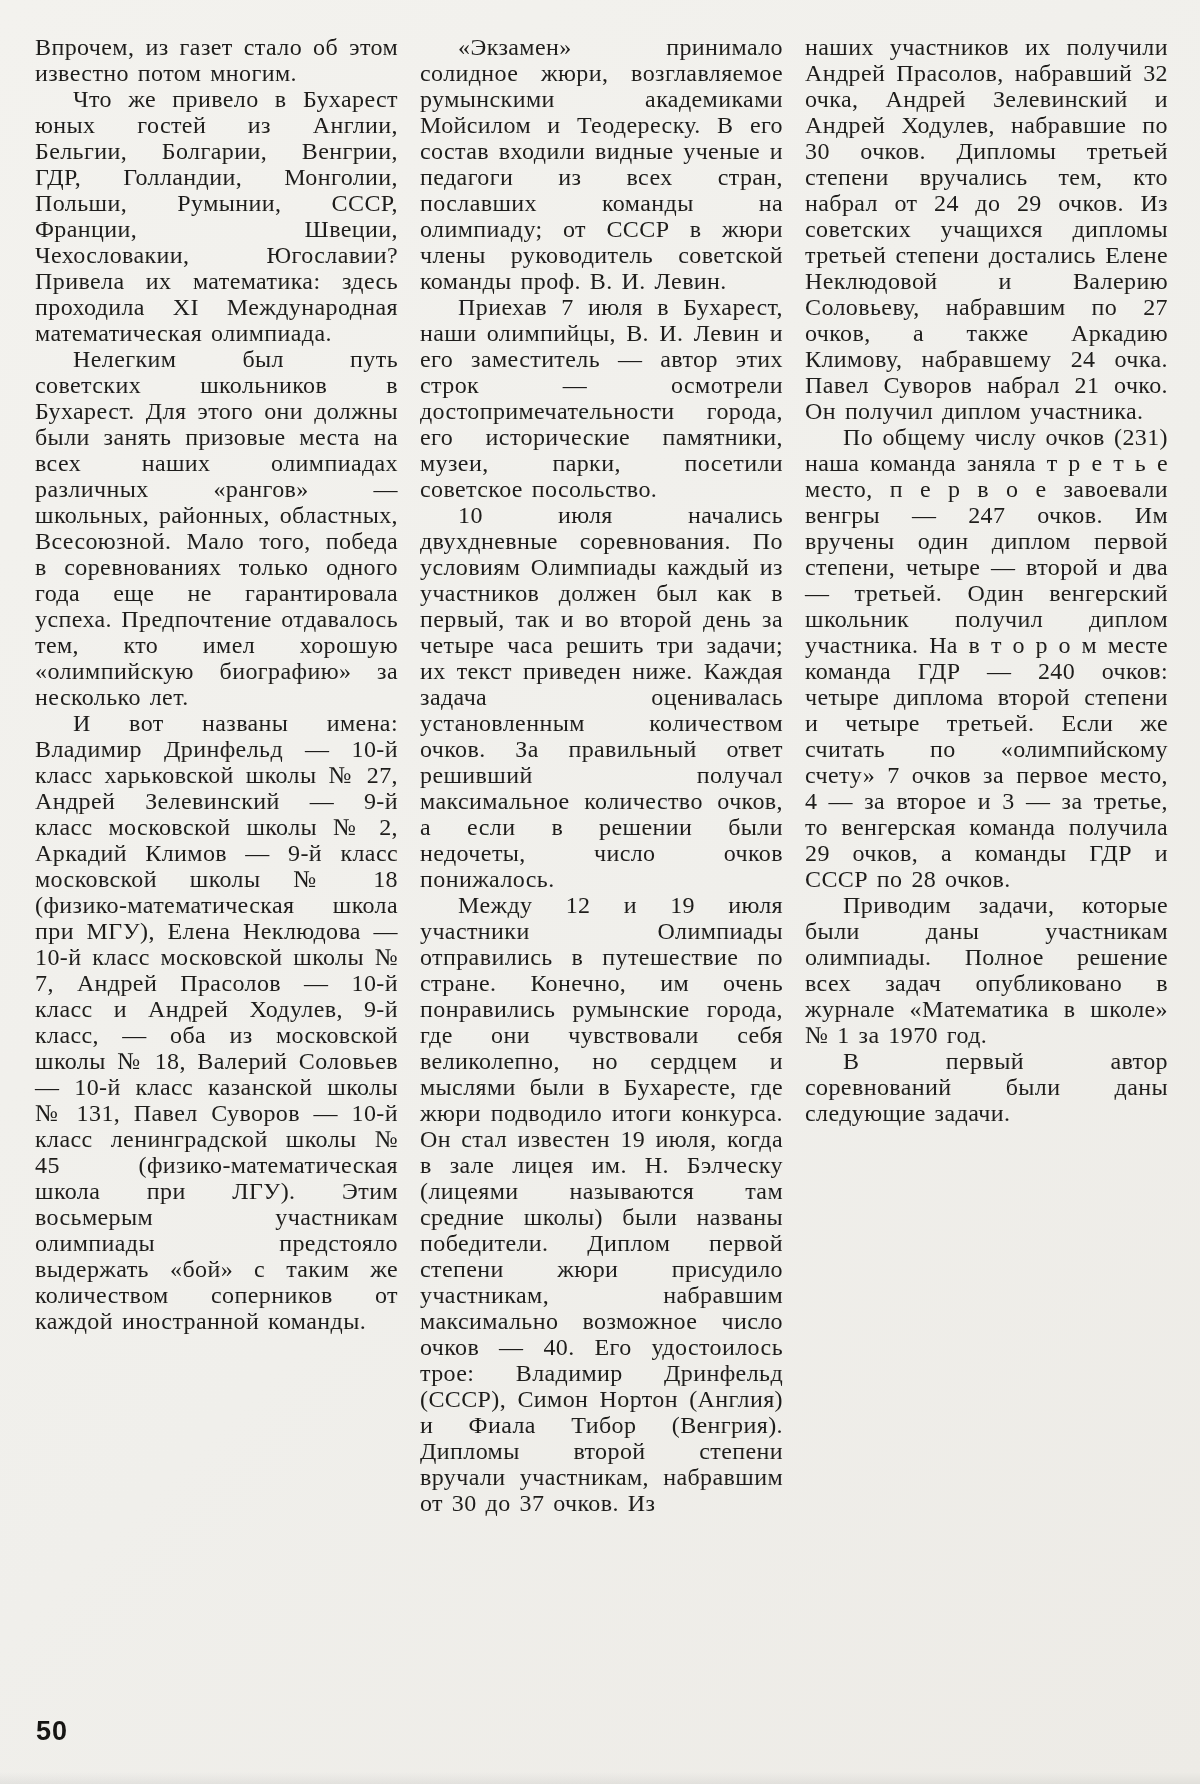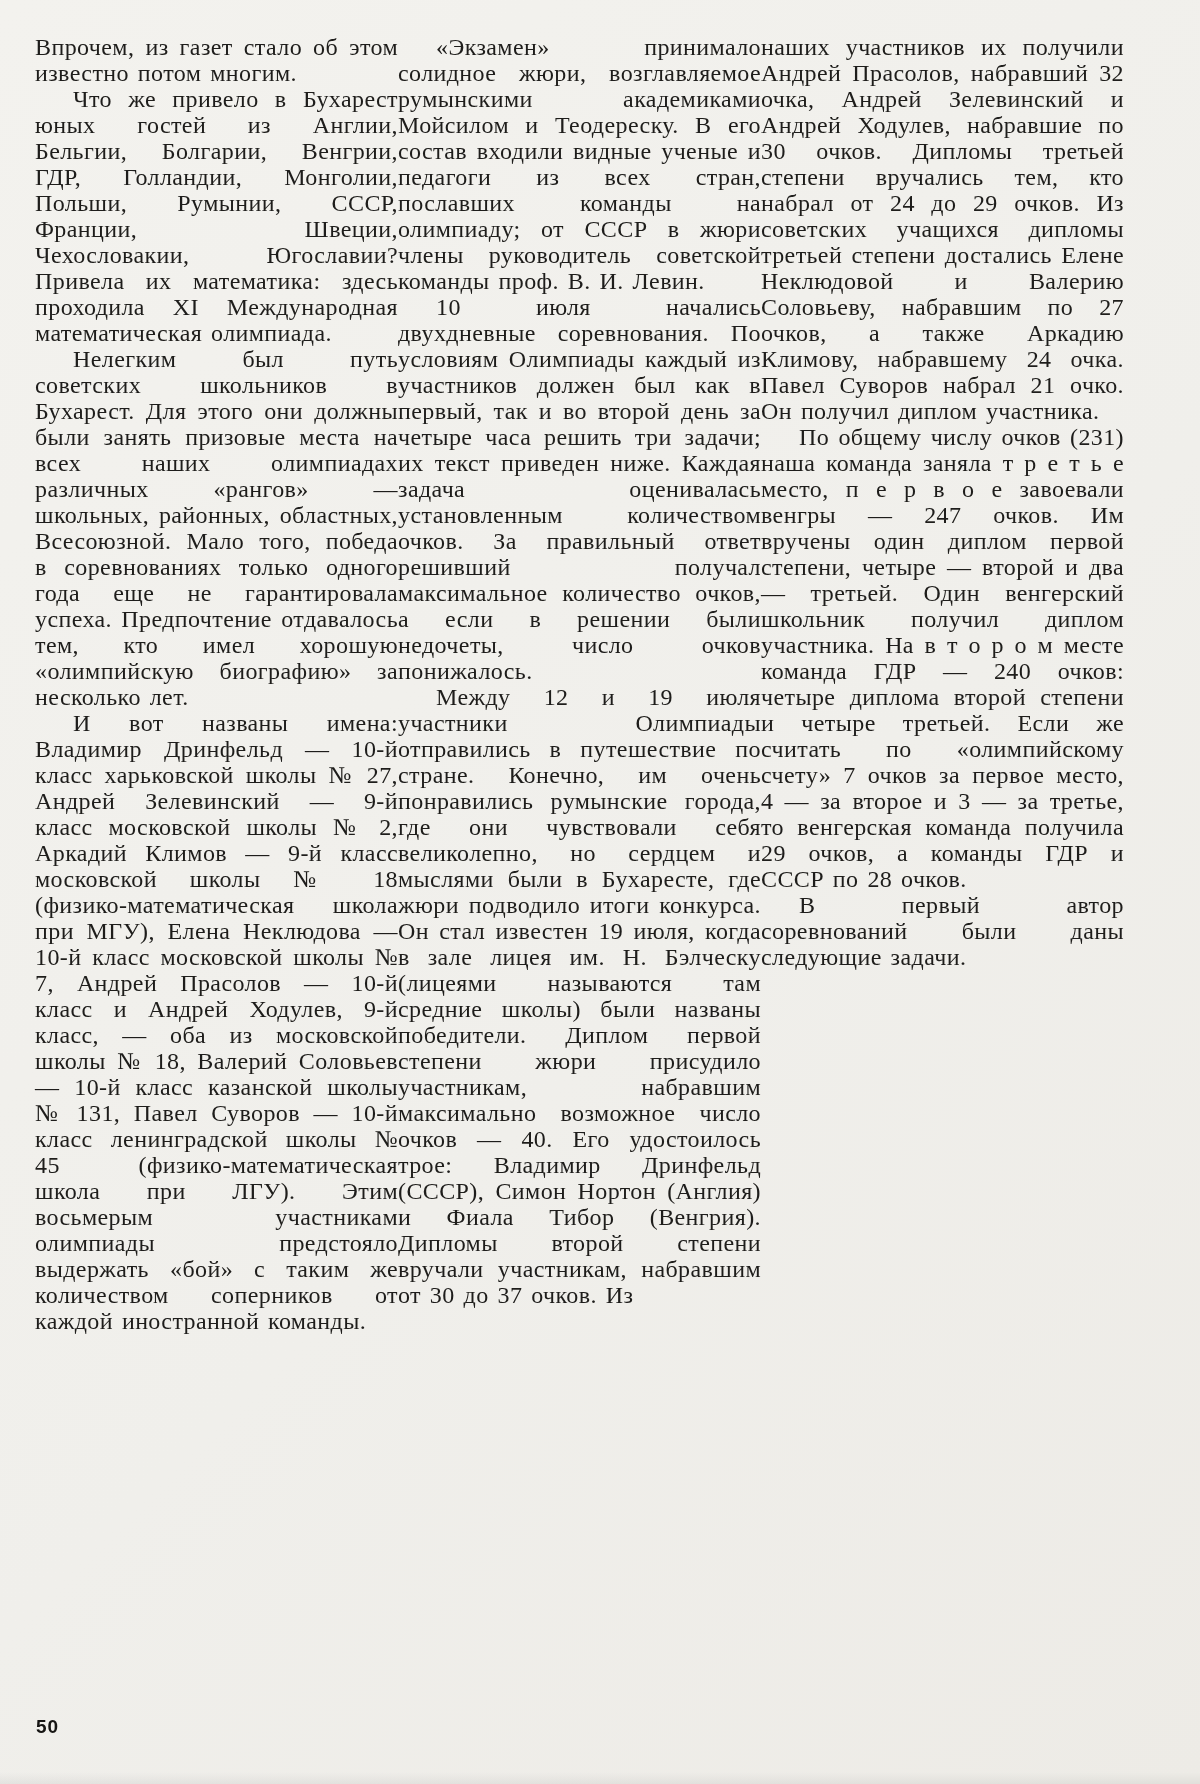--- a/index.html
+++ b/index.html
@@ -25,20 +25,21 @@
     left: 0; right: 0; bottom: 0;
     height: 12px;
     background: linear-gradient(to bottom, rgba(0,0,0,0), rgba(0,0,0,0.05));
     pointer-events: none;
   }
   .cols {
     position: absolute;
     left: 35px;
     top: 34px;
     display: flex;
+    gap: 22px;
   }
   .col {
     width: 363px;
     font-size: 24px;
     line-height: 26px;
     text-align: justify;
     letter-spacing: 0.4px;
     word-spacing: 2.5px;
     hyphens: none;
   }
@@ -51,41 +52,43 @@
   }
   .bold {
     font-weight: 400;
   }
   .page-number {
     position: absolute;
     left: 36px;
     top: 1716px;
     font-family: "Liberation Sans", "DejaVu Sans", sans-serif;
     font-weight: 700;
-    font-size: 19px;
+    font-size: 27px;
     letter-spacing: 1px;
     color: #161513;
   }
 </style>
 </head>
 <body>
 
 <div class="page">
   <div class="cols">
     <div class="col">
         <p class="para"><span>Впрочем, из газет стало об этом известно потом многим.</span></p>
         <p class="para indent"><span>Что же привело в Бухарест юных гостей из Англии, Бельгии, Болгарии, Венгрии, ГДР, Голландии, Монголии, Польши, Румынии, СССР, Франции, Швеции, Чехословакии, Югославии? Привела их математика: здесь проходила XI Международная математическая олимпиада.</span></p>
         <p class="para indent"><span>Нелегким был путь советских школьников в Бухарест. Для этого они должны были занять призовые места на всех наших олимпиадах различных «рангов» — школьных, районных, областных, Всесоюзной. Мало того, победа в соревнованиях только одного года еще не гарантировала успеха. Предпочтение отдавалось тем, кто имел хорошую «олимпийскую биографию» за несколько лет.</span></p>
         <p class="para indent"><span>И вот названы имена: </span><span class="bold">Владимир Дринфельд</span><span> — 10-й класс харьковской школы № 27, </span><span class="bold">Андрей Зелевинский</span><span> — 9-й класс московской школы № 2, </span><span class="bold">Аркадий Климов</span><span> — 9-й класс московской школы № 18 (физико-математическая школа при МГУ), </span><span class="bold">Елена Неклюдова</span><span> — 10-й класс московской школы № 7, </span><span class="bold">Андрей Прасолов</span><span> — 10-й класс и </span><span class="bold">Андрей Ходулев,</span><span> 9-й класс, — оба из московской школы № 18, </span><span class="bold">Валерий Соловьев</span><span> — 10-й класс казанской школы № 131, </span><span class="bold">Павел Суворов</span><span> — 10-й класс ленинградской школы № 45 (физико-математическая школа при ЛГУ). Этим восьмерым участникам олимпиады предстояло выдержать «бой» с таким же количеством соперников от каждой иностранной команды.</span></p>
       </div>
     <div class="col">
         <p class="para indent"><span>«Экзамен» принимало солидное жюри, возглавляемое румынскими академиками Мойсилом и Теодереску. В его состав входили видные ученые и педагоги из всех стран, пославших команды на олимпиаду; от СССР в жюри </span><span class="bold">члены</span><span> руководитель советской команды проф. В. И. Левин.</span></p>
+        <p class="para indent"><span>Приехав 7 июля в Бухарест, наши олимпийцы, В. И. Левин и его заместитель — автор этих строк — осмотрели достопримечательности города, его исторические памятники, музеи, парки, посетили советское посольство.</span></p>
         <p class="para indent"><span>10 июля начались двухдневные соревнования. По условиям Олимпиады каждый из участников должен был как в первый, так и во второй день за четыре часа решить три задачи; их текст приведен ниже. Каждая задача оценивалась установленным количеством очков. За правильный ответ решивший получал максимальное количество очков, а если в решении были недочеты, число очков понижалось.</span></p>
         <p class="para indent"><span>Между 12 и 19 июля участники Олимпиады отправились в путешествие по стране. Конечно, им очень понравились румынские города, где они чувствовали себя великолепно, но сердцем и мыслями были в Бухаресте, где жюри подводило итоги конкурса. Он стал известен </span><span class="bold">19</span><span> июля, когда в зале лицея им. Н. Бэлческу (лицеями называются там средние школы) были названы победители. Диплом первой степени жюри присудило участникам, набравшим максимально возможное число очков — 40. Его удостоилось трое: </span><span class="bold">Владимир Дринфельд</span><span> (СССР), </span><span class="bold">Симон Нортон</span><span> (Англия) и </span><span class="bold">Фиала Тибор</span><span> (Венгрия). Дипломы второй степени вручали участникам, набравшим от 30 до 37 очков. Из</span></p>
       </div>
     <div class="col">
         <p class="para"><span>наших участников их получили </span><span class="bold">Андрей Прасолов,</span><span> набравший 32 очка, </span><span class="bold">Андрей Зелевинский</span><span> и </span><span class="bold">Андрей Ходулев</span><span>, набравшие по 30 очков. Дипломы третьей степени вручались тем, кто набрал от 24 до 29 очков. Из советских учащихся дипломы третьей степени достались </span><span class="bold">Елене Неклюдовой</span><span> и </span><span class="bold">Валерию Соловьеву,</span><span> набравшим по 27 очков, а также </span><span class="bold">Аркадию Климову,</span><span> набравшему 24 очка. </span><span class="bold">Павел Суворов</span><span> набрал 21 очко. Он получил диплом участника.</span></p>
         <p class="para indent"><span>По общему числу очков (231) наша команда заняла </span><span class="bold">т&nbsp;р&nbsp;е&nbsp;т&nbsp;ь&nbsp;е</span><span> место, </span><span class="bold">п&nbsp;е&nbsp;р&nbsp;в&nbsp;о&nbsp;е</span><span> завоевали венгры — 247 очков. Им вручены один диплом первой степени, четыре — второй и два — третьей. Один венгерский школьник получил диплом участника. На </span><span class="bold">в&nbsp;т&nbsp;о&nbsp;р&nbsp;о&nbsp;м</span><span> месте команда ГДР — 240 очков: четыре диплома второй степени и четыре третьей. Если же считать по «олимпийскому счету» 7 очков за первое место, 4 — за второе и 3 — за третье, то венгерская команда получила 29 очков, а команды ГДР и СССР по 28 очков.</span></p>
+        <p class="para indent"><span>Приводим задачи, которые были даны участникам олимпиады. Полное решение всех задач опубликовано в журнале «Математика в школе» № 1 за 1970 год.</span></p>
         <p class="para indent"><span>В первый автор соревнований были даны следующие задачи.</span></p>
       </div>
   </div>
   <div class="page-number">50</div>
 </div>
 
 </body></html>

